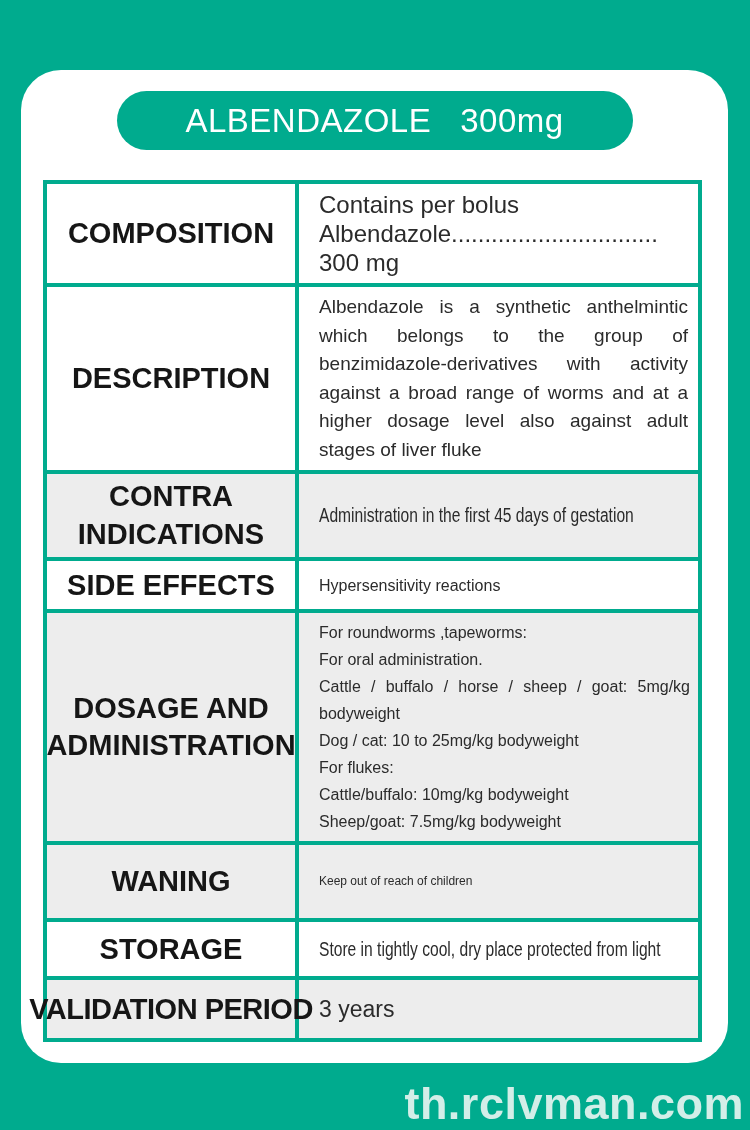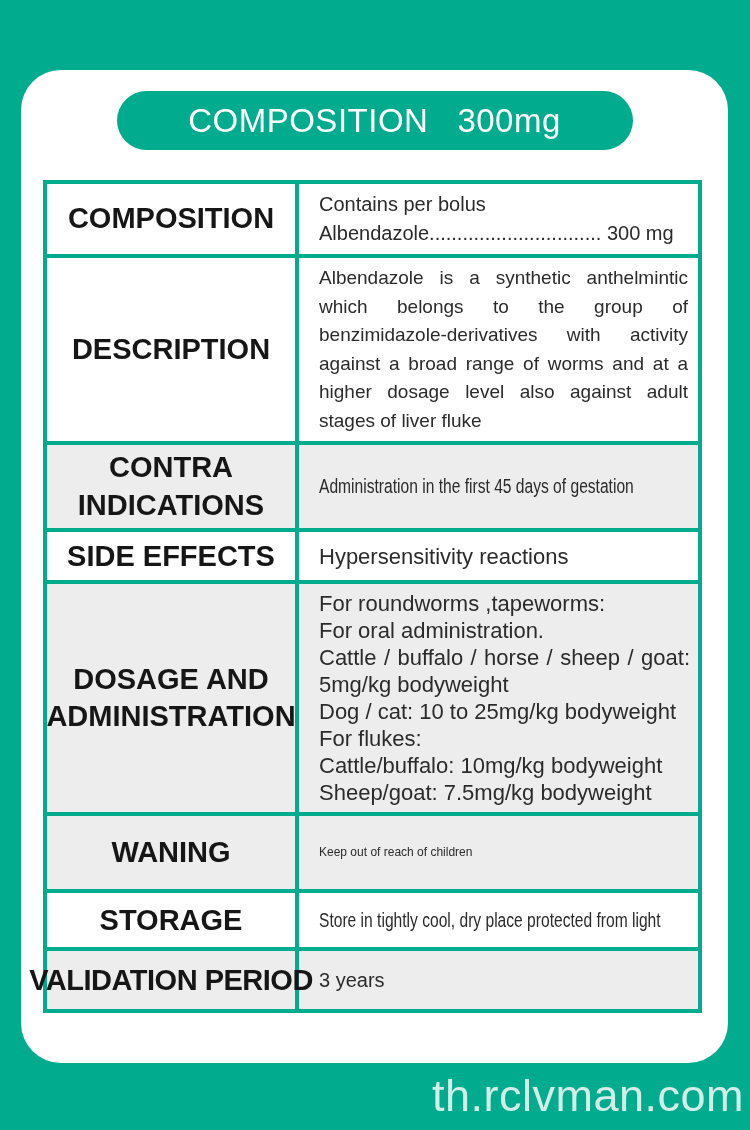--- a/index.html
+++ b/index.html
@@ -38,49 +38,49 @@
   .row:first-child{border-top:none;}
   .row.gray{background:var(--row-gray);}
   .label-cell{
     width:252px;flex:0 0 252px;border-right:4px solid var(--teal);
     display:flex;align-items:center;justify-content:center;
     text-align:center;font-weight:bold;font-size:29px;color:var(--ink);
     line-height:1.3;padding:4px 2px;letter-spacing:0;
   }
   .content-cell{
     flex:1;display:flex;flex-direction:column;justify-content:center;
-    padding:6px 8px 6px 20px;font-size:22px;color:var(--content-ink);
+    padding:6px 8px 6px 20px;font-size:16px;color:var(--content-ink);
     overflow:hidden;line-height:29px;
   }
-  .r1 .content-cell{font-size:20px;line-height:29px;}
+  .r1 .content-cell{font-size:24px;line-height:29px;}
   .r2 .content-cell{font-size:19px;line-height:28.5px;}
   .r2 .para{text-align:justify;padding-right:2px;}
   .r3 .content-cell, .r8 .content-cell{font-size:20px;}
   .condensed{white-space:nowrap;transform:scaleX(0.78);transform-origin:left center;}
   .r5 .content-cell{line-height:27px;}
   .justify{text-align:justify;}
   .r6 .content-cell{line-height:30px;}
   .r7 .content-cell{font-size:12px;}
-  .r9 .content-cell{font-size:20px;}
+  .r9 .content-cell{font-size:23px;}
   .mh63{min-height:63px;} .mh143{min-height:143px;} .mh59{min-height:59px;}
   .mh52{min-height:52px;} .mh215{min-height:215px;} .mh82{min-height:82px;}
   .mh77{min-height:77px;} .mh58{min-height:58px;} .mh62{min-height:62px;}
   .watermark{
-    position:absolute;right:6px;bottom:8px;
-    font-size:45px;color:#DFF2ED;opacity:.95;letter-spacing:.5px;
+    position:absolute;right:6px;bottom:0px;
+    font-size:45px;color:#DFF2ED;opacity:.95;letter-spacing:.5px;font-weight:bold;
   }
 </style>
 </head>
 <body>
 
 <div class="page">
   <div class="card">
 
     <div class="pill">
-      <span class="pill-title">COMPOSITION   300mg</span>
+      <span class="pill-title">ALBENDAZOLE   300mg</span>
     </div>
 
     <div class="info-table">
 
       <div class="row r1 mh63">
         <div class="label-cell">COMPOSITION</div>
         <div class="content-cell">
           <div>Contains per bolus</div>
           <div>Albendazole............................... 300 mg</div>
         </div>

